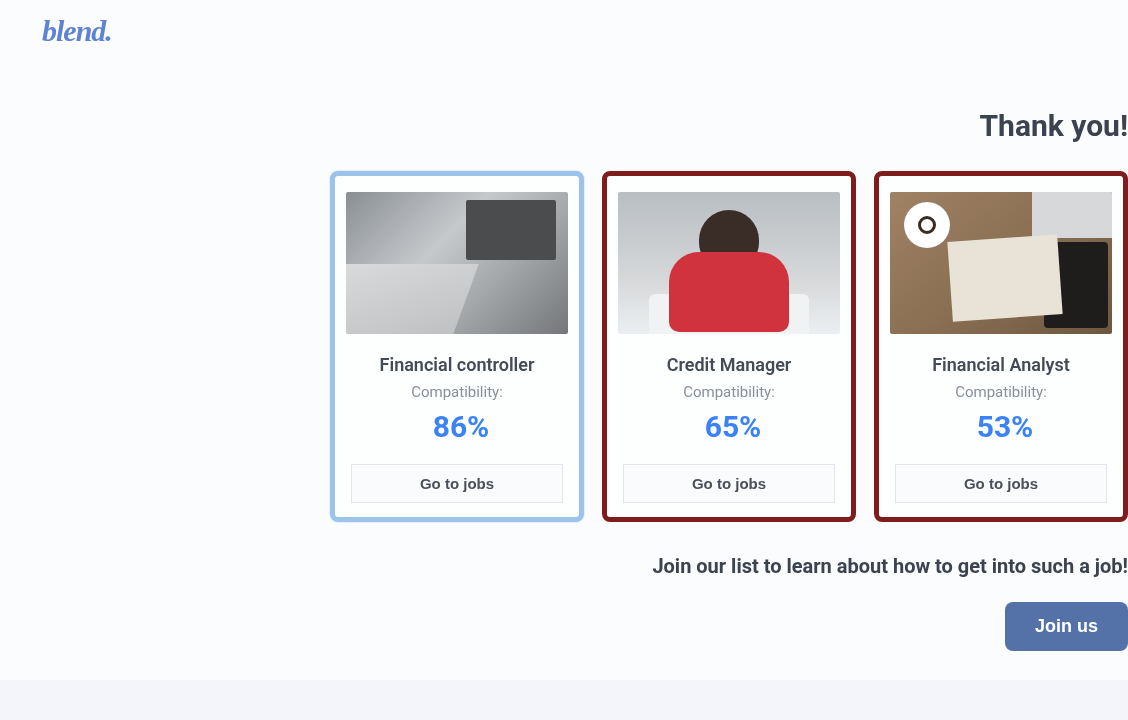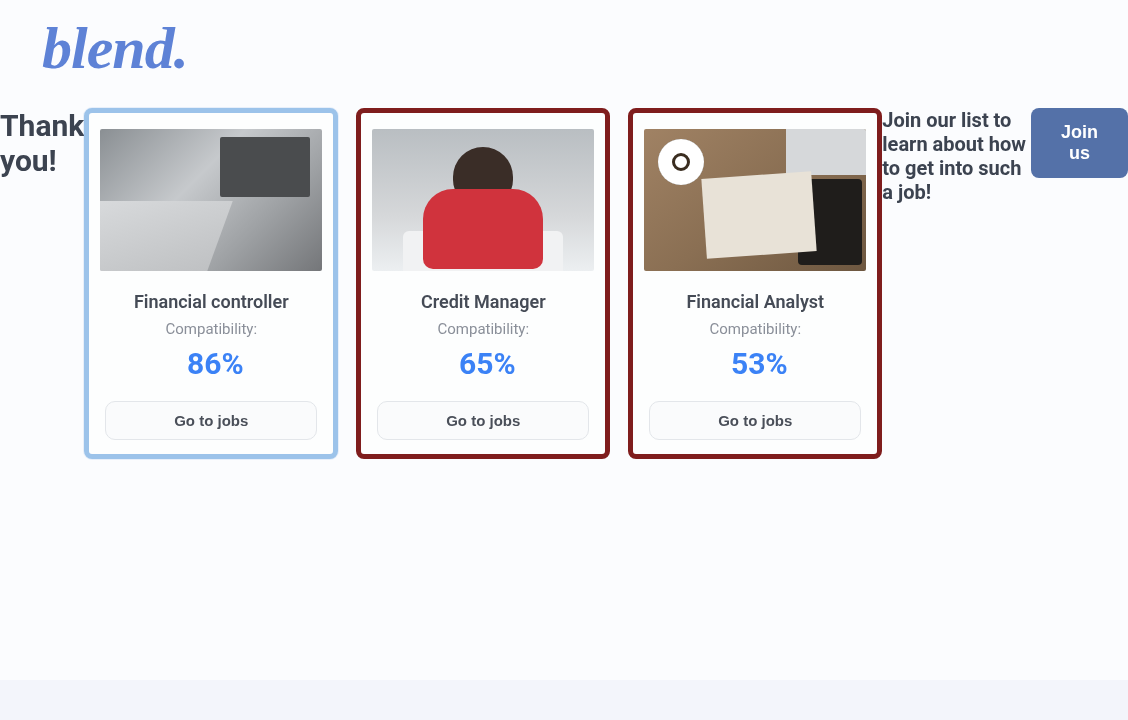--- a/index.html
+++ b/index.html
@@ -9,32 +9,32 @@
     width: 1128px;
     height: 720px;
     overflow: hidden;
     color: #3a3f4a;
   }
   .logo {
     position: absolute;
     top: 14px;
     left: 42px;
     font-family: "Brush Script MT", "Segoe Script", cursive;
-    font-size: 60px;
+    font-size: 30px;
     font-weight: 700;
     color: #5e82d6;
     font-style: italic;
     letter-spacing: -1px;
   }
   .main {
     width: 100%;
     padding-top: 108px;
     display: flex;
-    flex-direction: row;
-    align-items: flex-start;
+    flex-direction: column;
+    align-items: flex-end;
   }
   .title {
     font-size: 30px;
     font-weight: 700;
     color: #3c4350;
     margin-bottom: 28px;
   }
   .subtitle {
     font-size: 20px;
     color: #3c4350;
@@ -166,21 +166,21 @@
     font-size: 30px;
     font-weight: 700;
     color: #3b82f6;
     margin-bottom: 20px;
     margin-left: 8px;
   }
   .go-btn {
     width: 100%;
     padding: 10px 16px;
     border: 1px solid #e3e6ea;
-    border-radius: 10px;
+    border-radius: 0;
     background: #fafbfc;
     font-size: 15px;
     font-weight: 600;
     color: #4a4f59;
     cursor: pointer;
   }
   .join-text {
     font-size: 20px;
     color: #3c4350;
     font-weight: 700;

